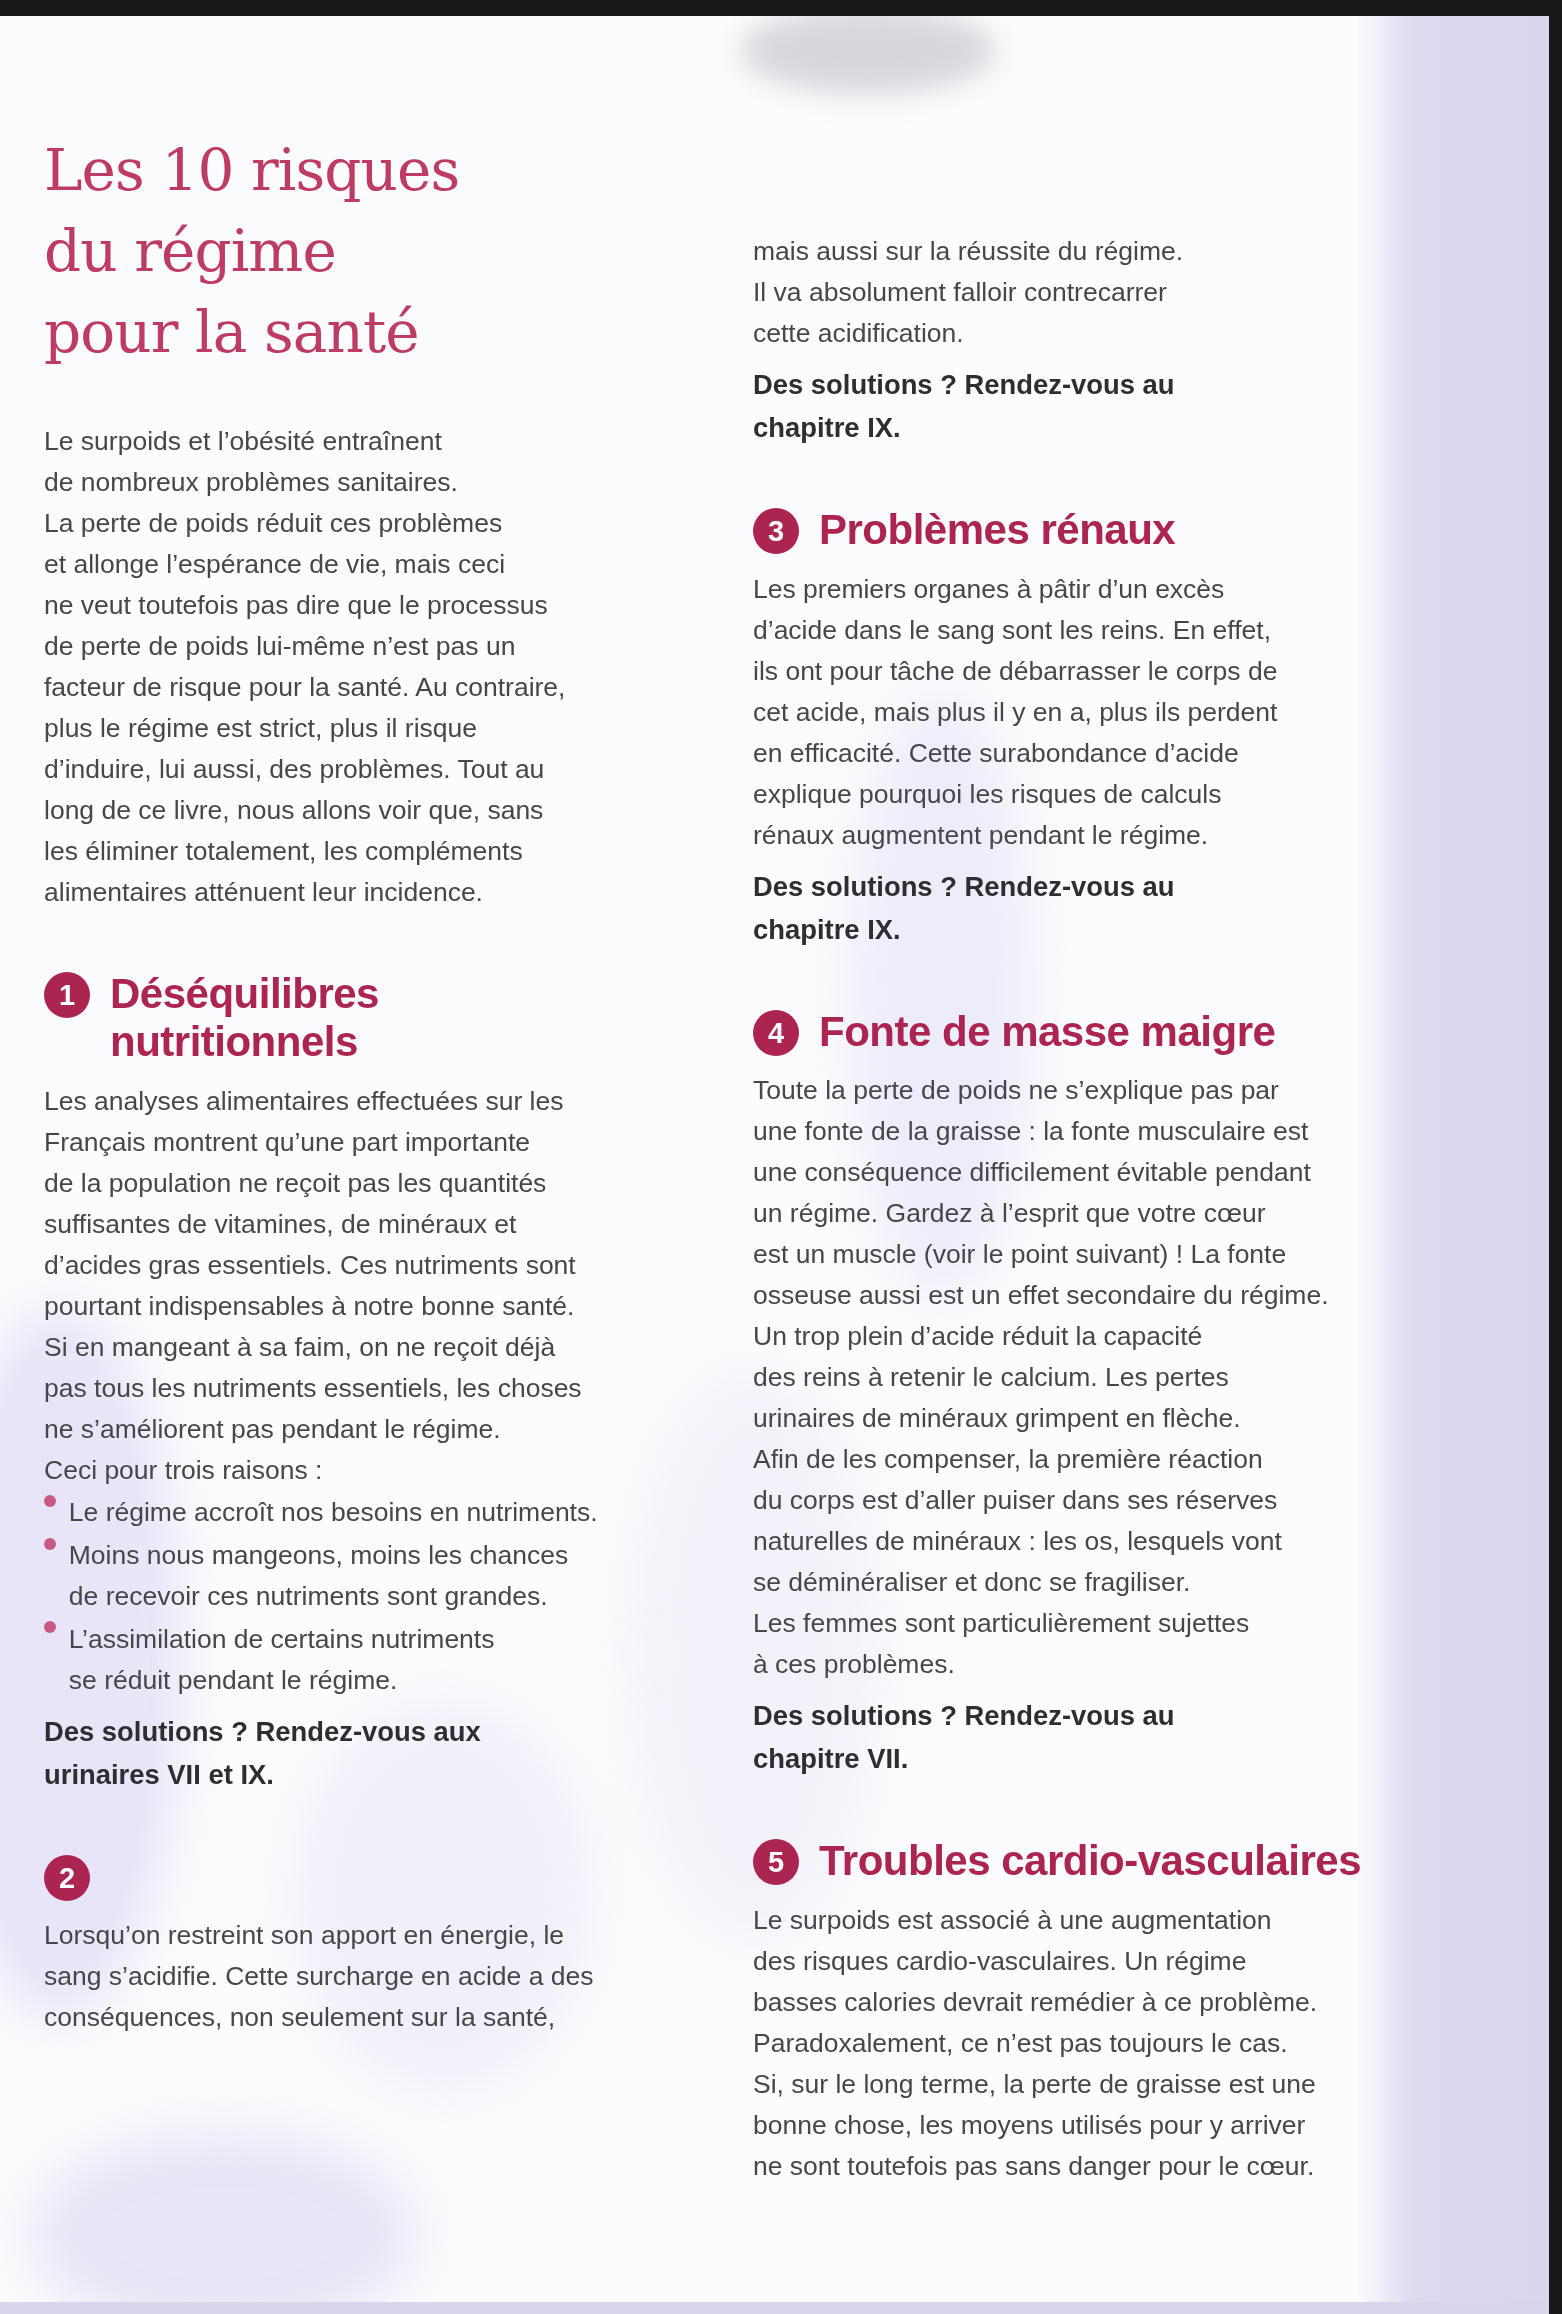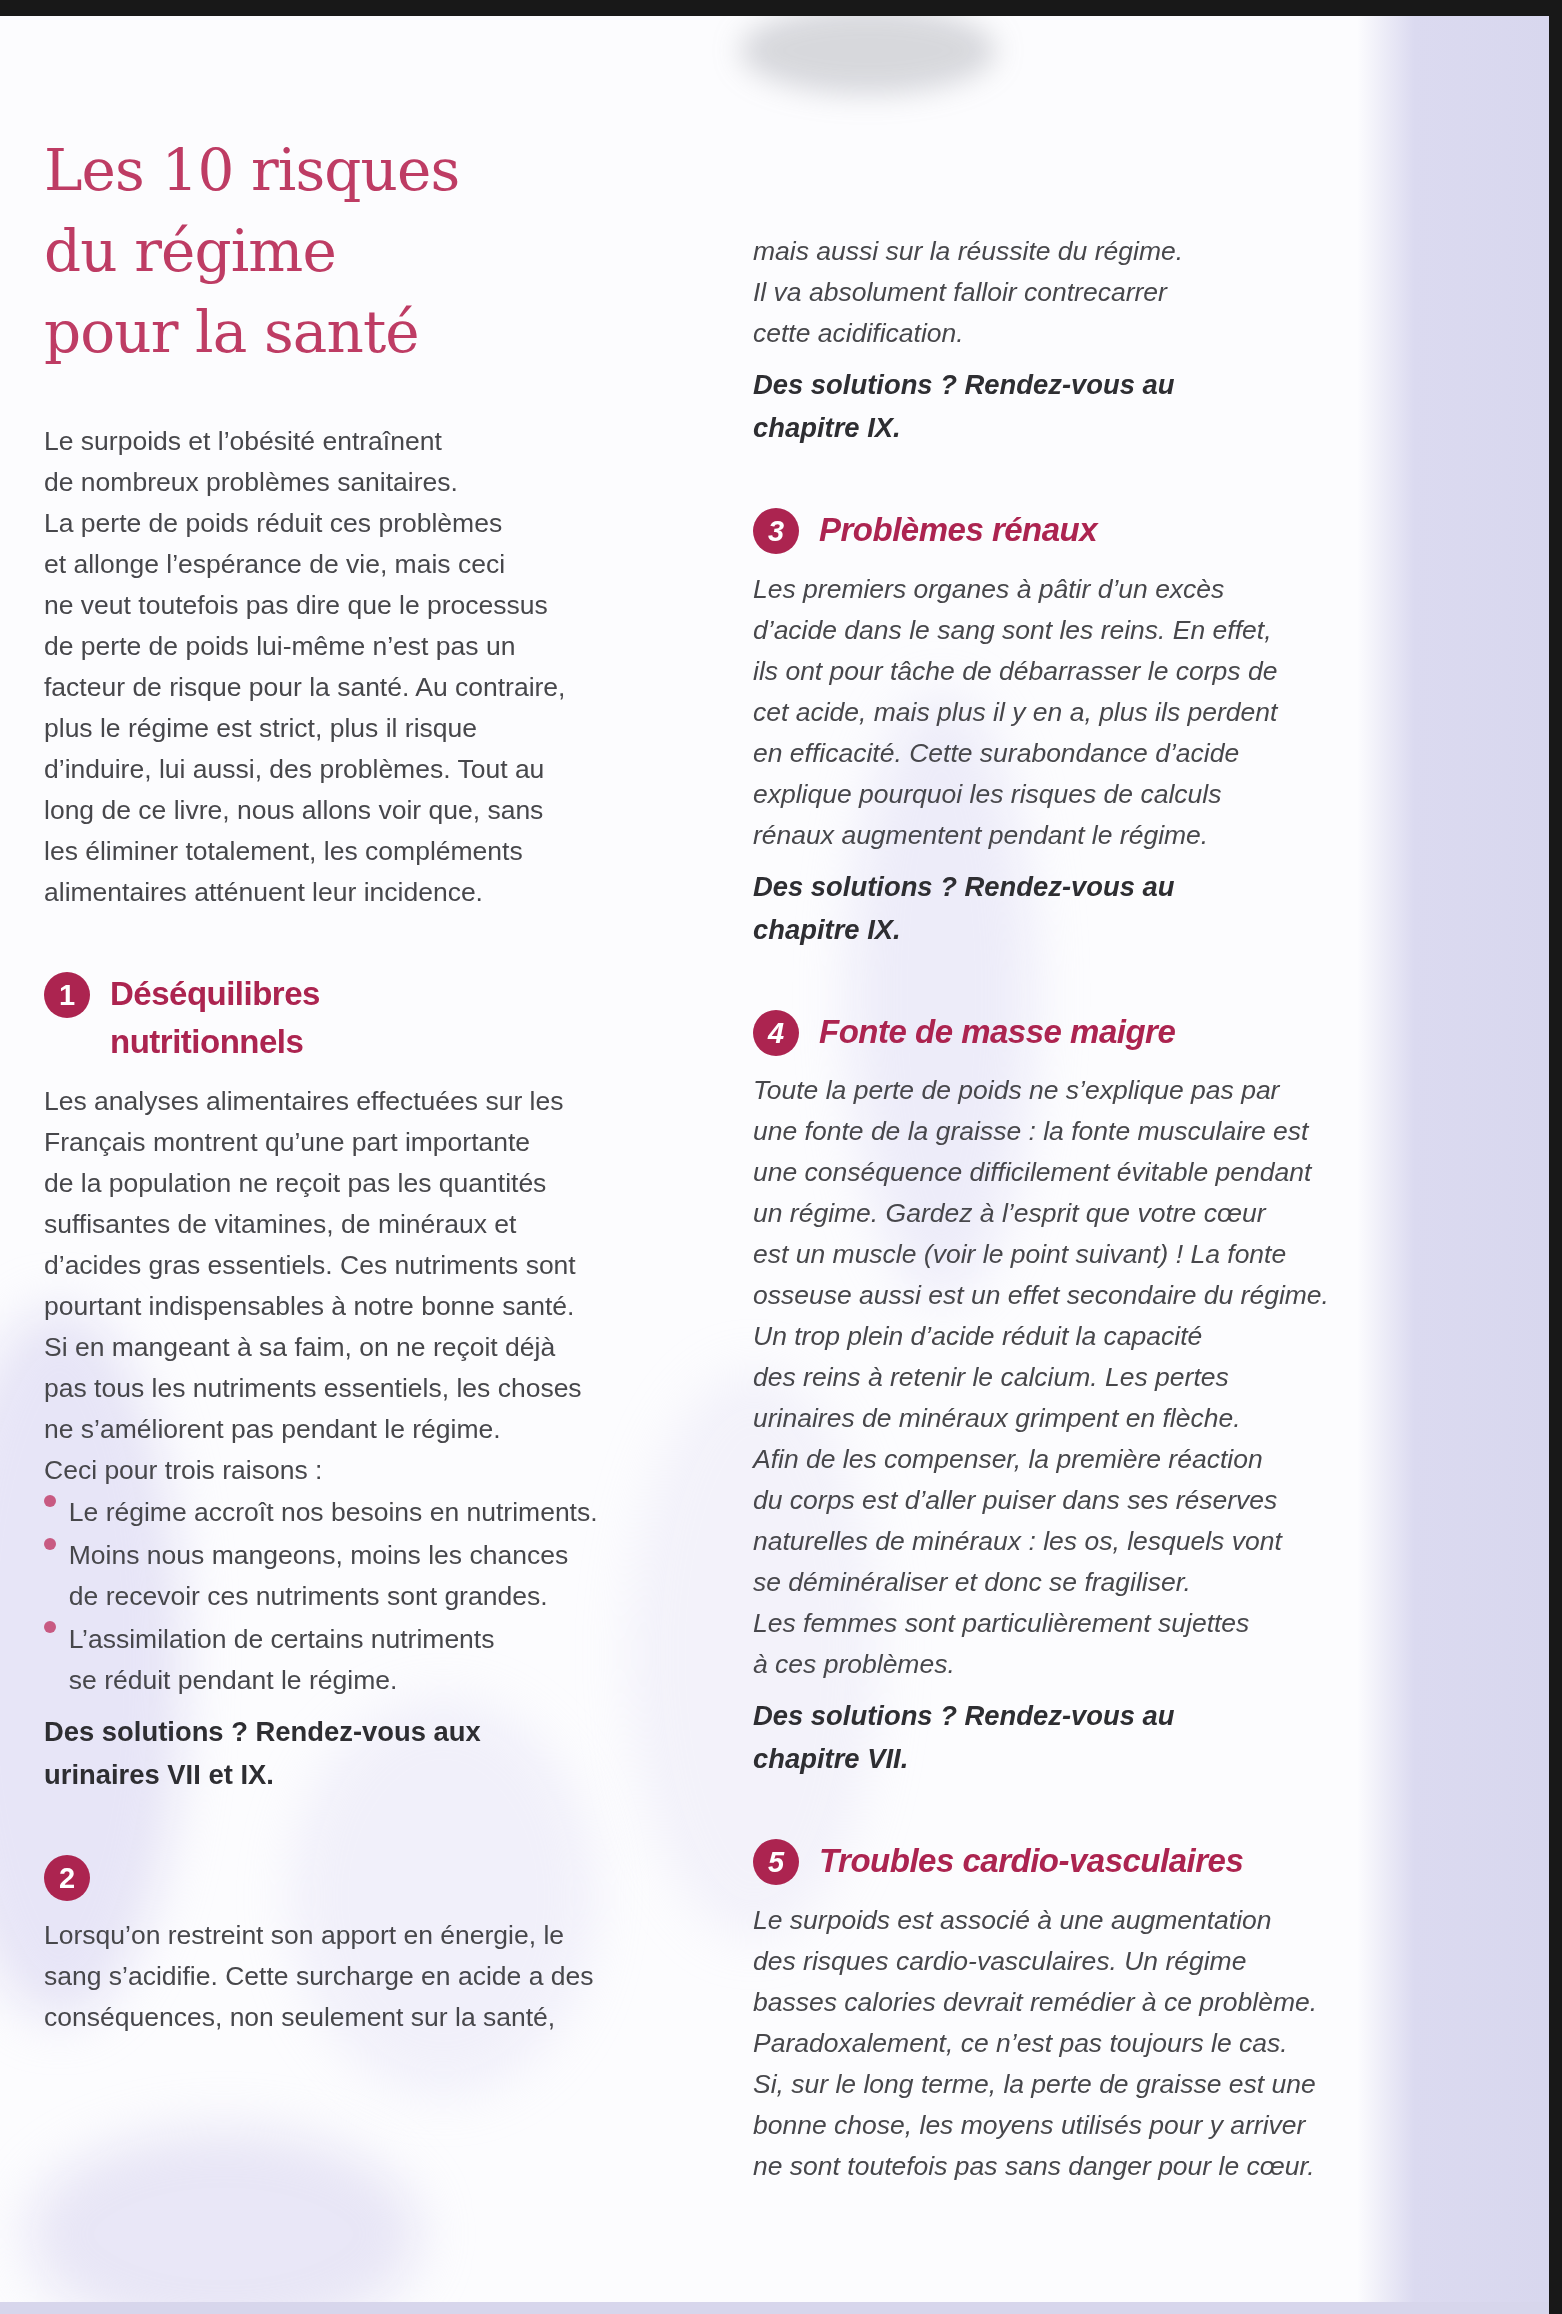--- a/index.html
+++ b/index.html
@@ -30,21 +30,21 @@
   .blob { position:absolute; border-radius:50%; filter:blur(25.6px); z-index:0; }
   .blob-1 { left:-64px; top:1307px; width:247px; height:713px; background:rgba(213,210,240,.55); }
   .blob-2 { left:27.4px;  top:2129px; width:393px; height:210px; background:rgba(213,210,240,.50); }
   .blob-3 { left:850px; top:694px;  width:183px; height:603px; background:rgba(216,214,242,.42); }
   .blob-4 { left:292px; top:1700px; width:302px; height:393px; background:rgba(219,216,243,.32); }
   .blob-6 { left:630px; top:1371px; width:247px; height:567px; background:rgba(218,215,242,.28); }
   .blob-5 { left:740px; top:7.3px; width:256px; height:87px; background:rgba(120,122,132,.28); filter:blur(14.6px); }
 
   .col { position:absolute; z-index:3; }
   .col-left  { left:44px;  top:130px; width:634px; }
-  .col-right { left:753px; top:231px; width:634px;font-style:italic; }
+  .col-right { left:753px; top:231px; width:634px; }
 
   .page-title {
     margin:0;
     font-family:"DejaVu Serif", serif;
     font-weight:400;
     font-size:58px;
     line-height:81px;
     letter-spacing:-0.9px;
     color:var(--title-color, #be3c64);
     white-space:pre;
@@ -62,21 +62,21 @@
   .badge {
     flex:0 0 auto;
     width:46px; height:46px; border-radius:50%;
     background:var(--heading-color, #ac2450);
     color:#ffffff;
     font-weight:700; font-size:29px; line-height:46px; text-align:center;
     margin-top:1.8px;
   }
   .heading-text {
     font-weight:700;
-    font-size:33px;
+    font-size:42px;
     line-height:48px;
     letter-spacing:-0.5px;
     color:var(--heading-color, #ac2450);
     white-space:pre;
   }
   .section .para { margin-top:14.6px; }
   .bullet {
     margin:1.8px 0 0;
     font-size:26.5px; line-height:41px;
     color:var(--body-color, #47474b);

